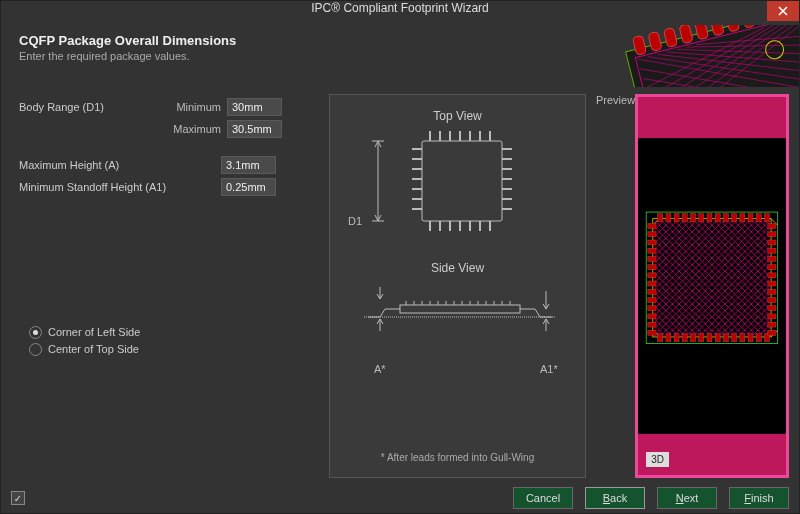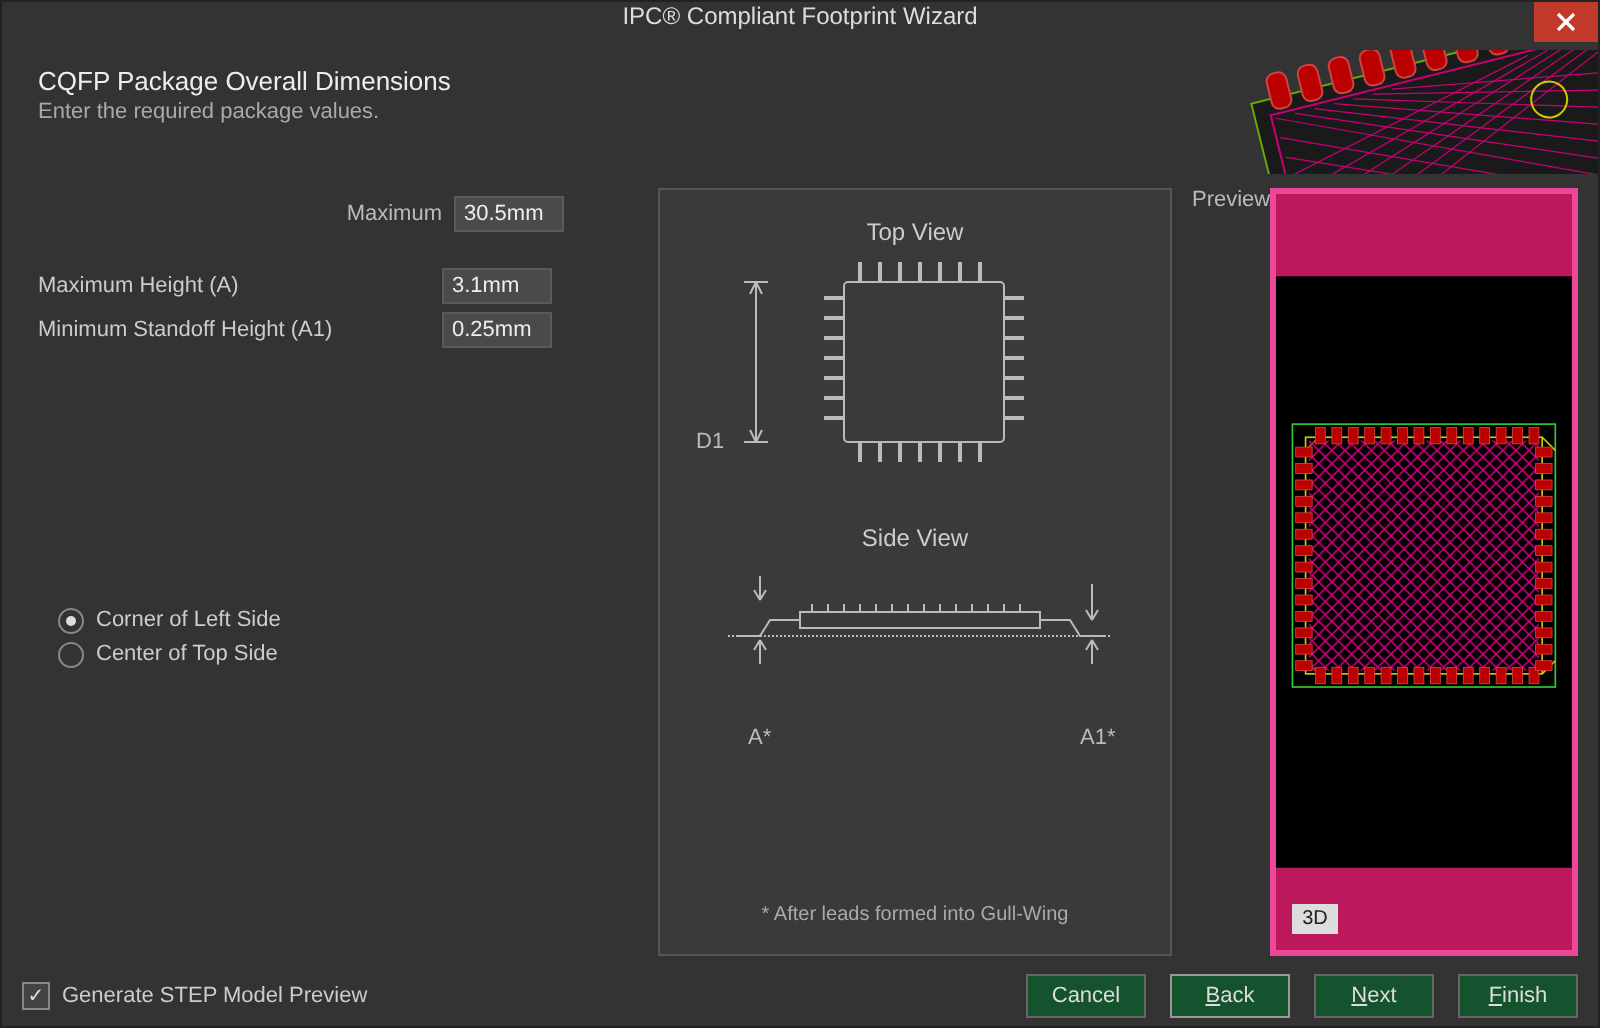--- a/index.html
+++ b/index.html
@@ -1,21 +1,21 @@
 <!DOCTYPE html>
 <html><head>
 <meta charset="utf-8">
 <style>
   html,body{margin:0;padding:0;width:800px;height:514px;background:#333;font-family:"Segoe UI",Arial,sans-serif;font-size:11px;color:#ccc;overflow:hidden}
   .window{width:800px;height:514px;background:#333;position:relative;border:1px solid #222;box-sizing:border-box}
   .titlebar{height:24px;background:#333;display:flex;align-items:flex-start;justify-content:center;position:relative}
   .titlebar .title{color:#ddd;font-size:12px}
   .titlebar .close{position:absolute;right:0;top:0;width:32px;height:20px;background:#c0392b;color:#fff;display:flex;align-items:center;justify-content:center;font-weight:bold;cursor:pointer}
   .header{padding:8px 18px 10px 18px;border-bottom:1px solid #333;position:relative;height:44px}
-  .header h1{margin:0;color:#eee;font-size:13px;font-weight:normal}
+  .header h1{margin:0;color:#eee;font-size:13px;font-weight:bold}
   .header p{margin:2px 0 0 0;color:#aaa;font-size:11px}
   .header-deco{position:absolute;right:0;top:0;width:190px;height:62px;overflow:hidden}
   .body{display:flex;padding:6px 10px 6px 10px;gap:10px;height:396px;box-sizing:border-box}
   .col-left{flex:0 0 300px;padding:4px 0 0 8px}
   .col-mid{flex:0 0 255px;border:1px solid #555;background:#3a3a3a;position:relative}
   .col-right{flex:1;display:flex;flex-direction:row}
   .preview-label{color:#bbb;font-size:11px;text-align:center;margin:0 0 3px 0}
   .preview{flex:1;background:#be185d;position:relative;border:3px solid #ec4899}
   .row{display:flex;align-items:center;margin-bottom:4px}
   .lbl{color:#ccc}
@@ -77,20 +77,25 @@
               <rect x="126" y="-4" width="10" height="18" rx="4"></rect>
               <rect x="142" y="-4" width="10" height="18" rx="4"></rect>
           </g>
         </g>
       </svg>
     </div>
   </div>
 
   <div class="body">
     <div class="col-left">
+      <div class="row">
+        <span class="lbl main">Body Range (D1)</span>
+        <span class="lbl sub">Minimum</span>
+        <input class="val" value="30mm" style="">
+      </div>
       <div class="row">
         <span class="lbl main"></span>
         <span class="lbl sub">Maximum</span>
         <input class="val" value="30.5mm" style="">
       </div>
       <div class="section-gap"></div>
       <div class="row">
         <span class="lbl main" style="flex:0 0 202px">Maximum Height (A)</span>
         <input class="val" value="3.1mm" style="">
       </div>
@@ -275,21 +280,20 @@
           </g>
         </svg>
         <div class="badge3d">3D</div>
       </div>
     </div>
   </div>
 
   <div class="footer">
     <div class="chk">
       <span class="chkbox">✓</span>
-      <span>Generate STEP Model Preview</span>
     </div>
     <div class="footer-spacer"></div>
     <div class="btn">
         <span>Cancel</span>
       </div>
     <div class="btn primary">
         <span class="u">B</span>
         <span>ack</span>
       </div>
     <div class="btn">

